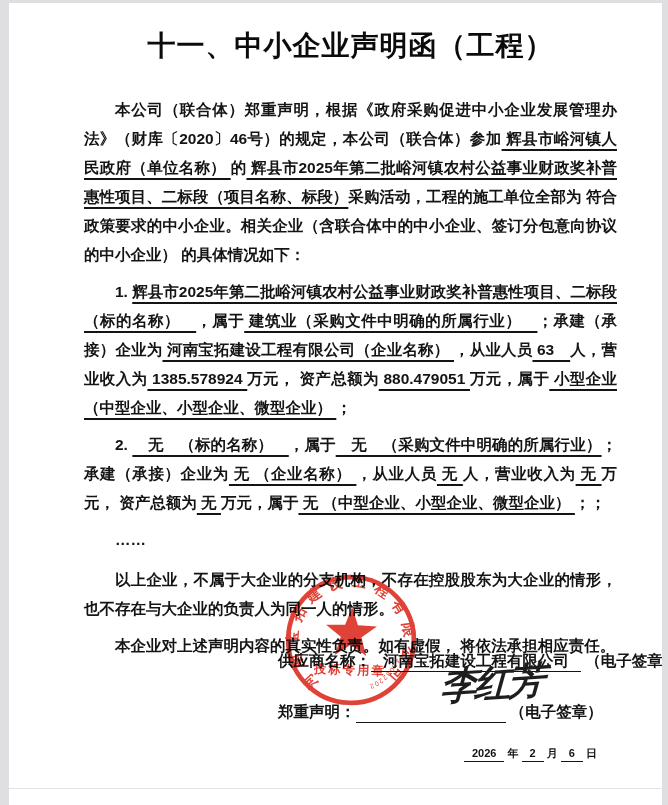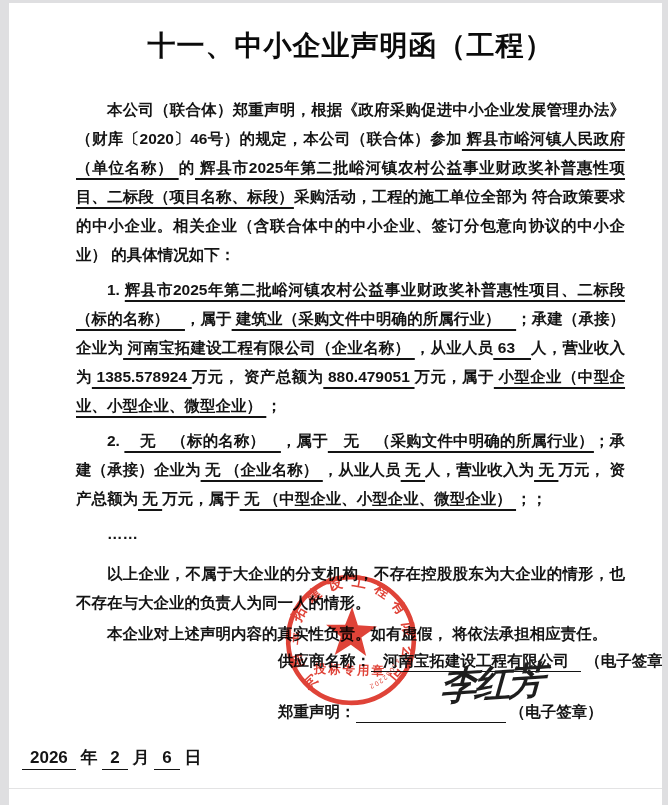--- a/index.html
+++ b/index.html
@@ -17,21 +17,21 @@
     position:absolute;left:22px;top:3px;width:653px;height:785px;
     background:#ffffff;z-index:1;
   }
   .content{padding:20px 50px 0 54px;}
   .doc-title{
     text-align:center;font-size:28px;font-weight:bold;color:#0b0b0b;
     letter-spacing:1px;margin:4px 0 30px 0;
   }
   .para{
     font-size:15.5px;line-height:29px;font-weight:600;color:#141414;
-    text-align:justify;margin:0;word-break:break-all;
+    text-align:justify;margin:8px;word-break:break-all;
   }
   .indent{text-indent:2em;}
   .p-item{margin-top:6px;}
   .p-ellipsis{margin-top:6px;}
   .p-above{margin-top:11px;}
   .p-resp{margin-top:2px;}
   .u{
     text-decoration:underline;
     text-decoration-thickness:1.5px;
     text-underline-offset:5px;
@@ -44,22 +44,22 @@
   .sig-supplier{top:648px;}
   .sig-legal{top:699px;}
   .name-underline{
     border-bottom:1.5px solid #141414;padding:0 12px 2px 12px;
   }
   .blank-underline{
     display:inline-block;width:150px;border-bottom:1.5px solid #141414;
     height:16px;vertical-align:bottom;
   }
   .date-line{
-    position:absolute;top:743px;left:0;width:575px;
-    font-size:17px;font-weight:600;color:#141414;
+    position:absolute;top:743px;left:0;width:575px;text-align:right;
+    font-size:11px;font-weight:600;color:#141414;
   }
   .date-num{
     border-bottom:1.5px solid #141414;padding:0 8px 2px 8px;
   }
   .stamp{
     position:absolute;left:260px;top:568px;width:138px;height:138px;
     z-index:4;mix-blend-mode:multiply;opacity:0.92;
     transform:rotate(2deg);
   }
   .signature-script{

